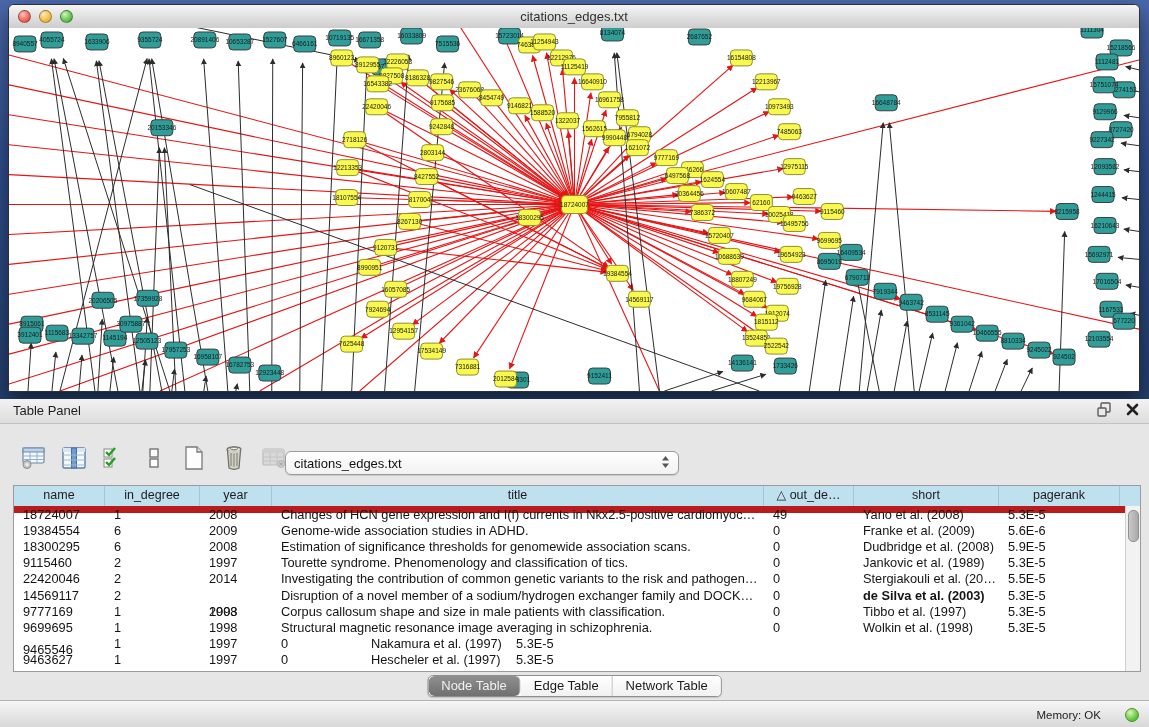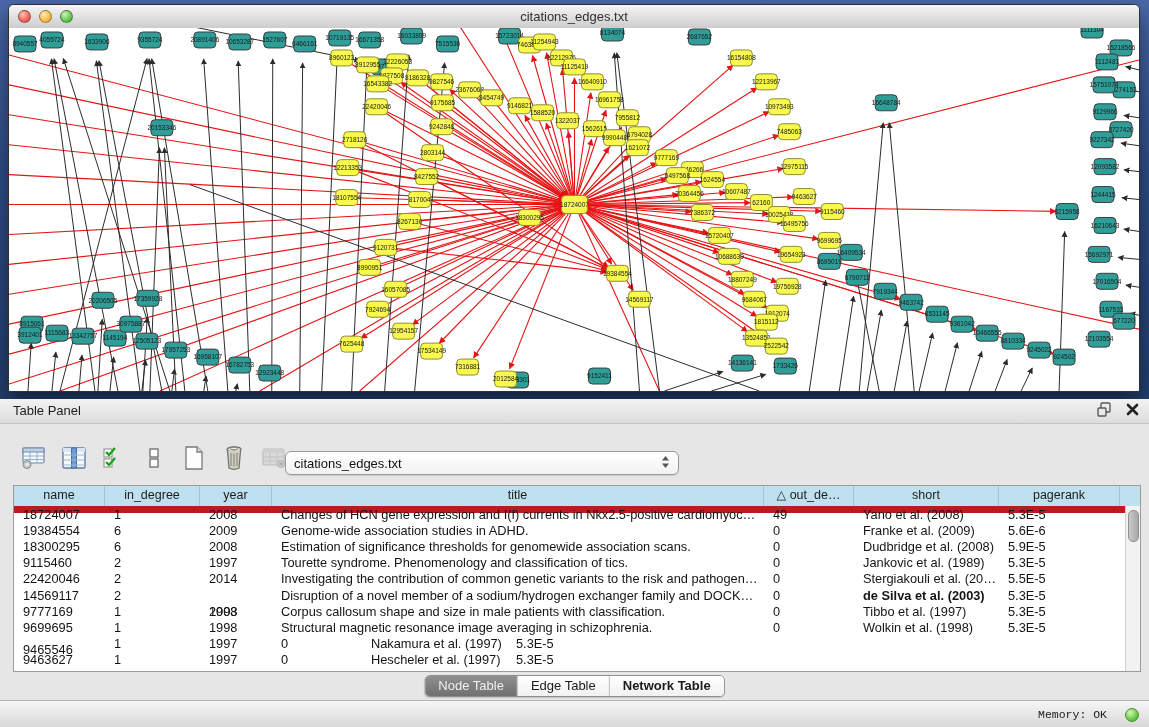--- a/index.html
+++ b/index.html
@@ -50,26 +50,26 @@
       overflow:hidden;text-overflow:ellipsis;flex:0 0 auto;}
   .vscroll{position:absolute;right:0;top:20px;bottom:0;width:14px;background:#f2f2f2;border-left:1px solid #d0d0d0;}
   .vthumb{position:absolute;left:2px;top:4px;width:9px;height:30px;border-radius:5px;
           background:linear-gradient(90deg,#c9c9c9,#a8a8a8);border:1px solid #909090;}
   
   .tabbar{position:absolute;left:50%;top:276px;transform:translateX(-50%);display:flex;
           border:1px solid #8f8f8f;border-radius:5px;overflow:hidden;background:#fdfdfd;
           box-shadow:0 1px 1px rgba(0,0,0,.15);}
   .tab{padding:2px 13px;font-size:13px;line-height:16px;color:#1b1b1b;background:linear-gradient(#ffffff,#f1f1f1);
        border-right:1px solid #b5b5b5;cursor:default;}
-  .tab:last-child{border-right:none;font-weight:bold;}
-  .tab.active{background:linear-gradient(#8f8f8f,#707070);color:#f1f1f1;}
+  .tab:last-child{border-right:none;}
+  .tab.active{background:linear-gradient(#8f8f8f,#707070);color:#f1f1f1;border-radius:6px;}
   
   .statusbar{position:absolute;left:0;bottom:0;width:100%;height:27px;
              background:linear-gradient(#f6f6f6,#d8d8d8);border-top:1px solid #b3b3b3;box-sizing:border-box;}
-  .status-right{position:absolute;right:10px;top:0;height:27px;display:flex;align-items:center;gap:18px;font-family:Liberation Mono, monospace;}
+  .status-right{position:absolute;right:10px;top:0;height:27px;display:flex;align-items:center;gap:24px;}
   .status-right .mem{font-size:11.5px;color:#222;}
   .memdot{width:14px;height:14px;border-radius:50%;border:1px solid #4e8f35;box-sizing:border-box;
           background:radial-gradient(circle at 35% 30%,#d8f6b9,#6fce4a 55%,#3fa32a);}
 </style>
 </head>
 <body>
 
 <div class="desktop">
   <div class="netwin">
     <div class="titlebar">

